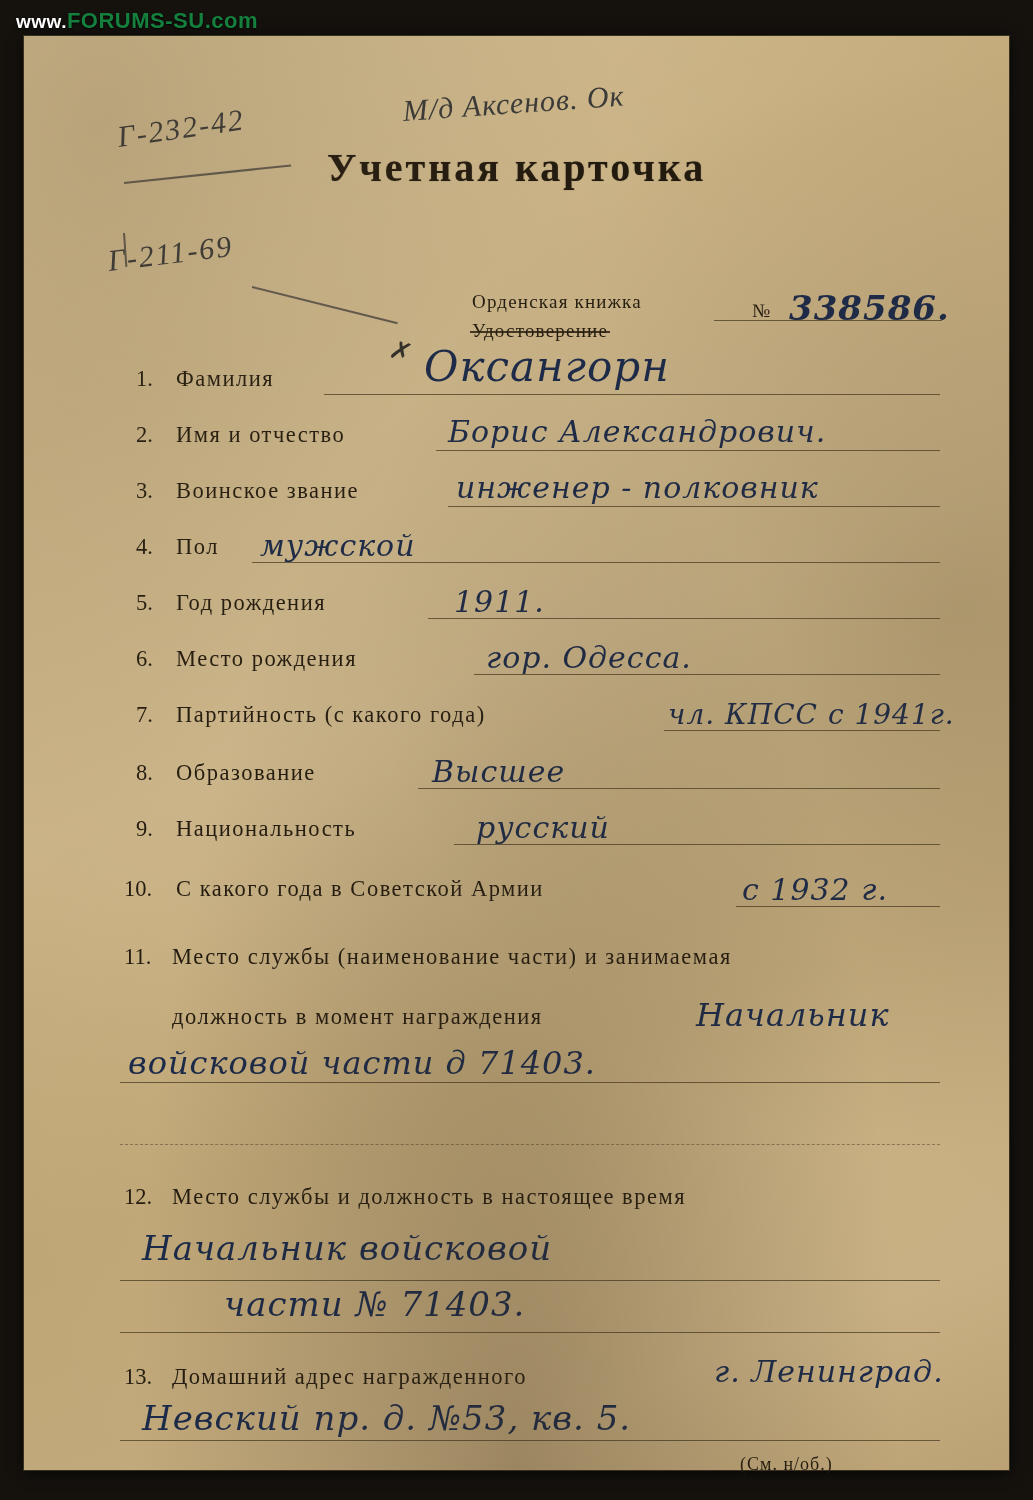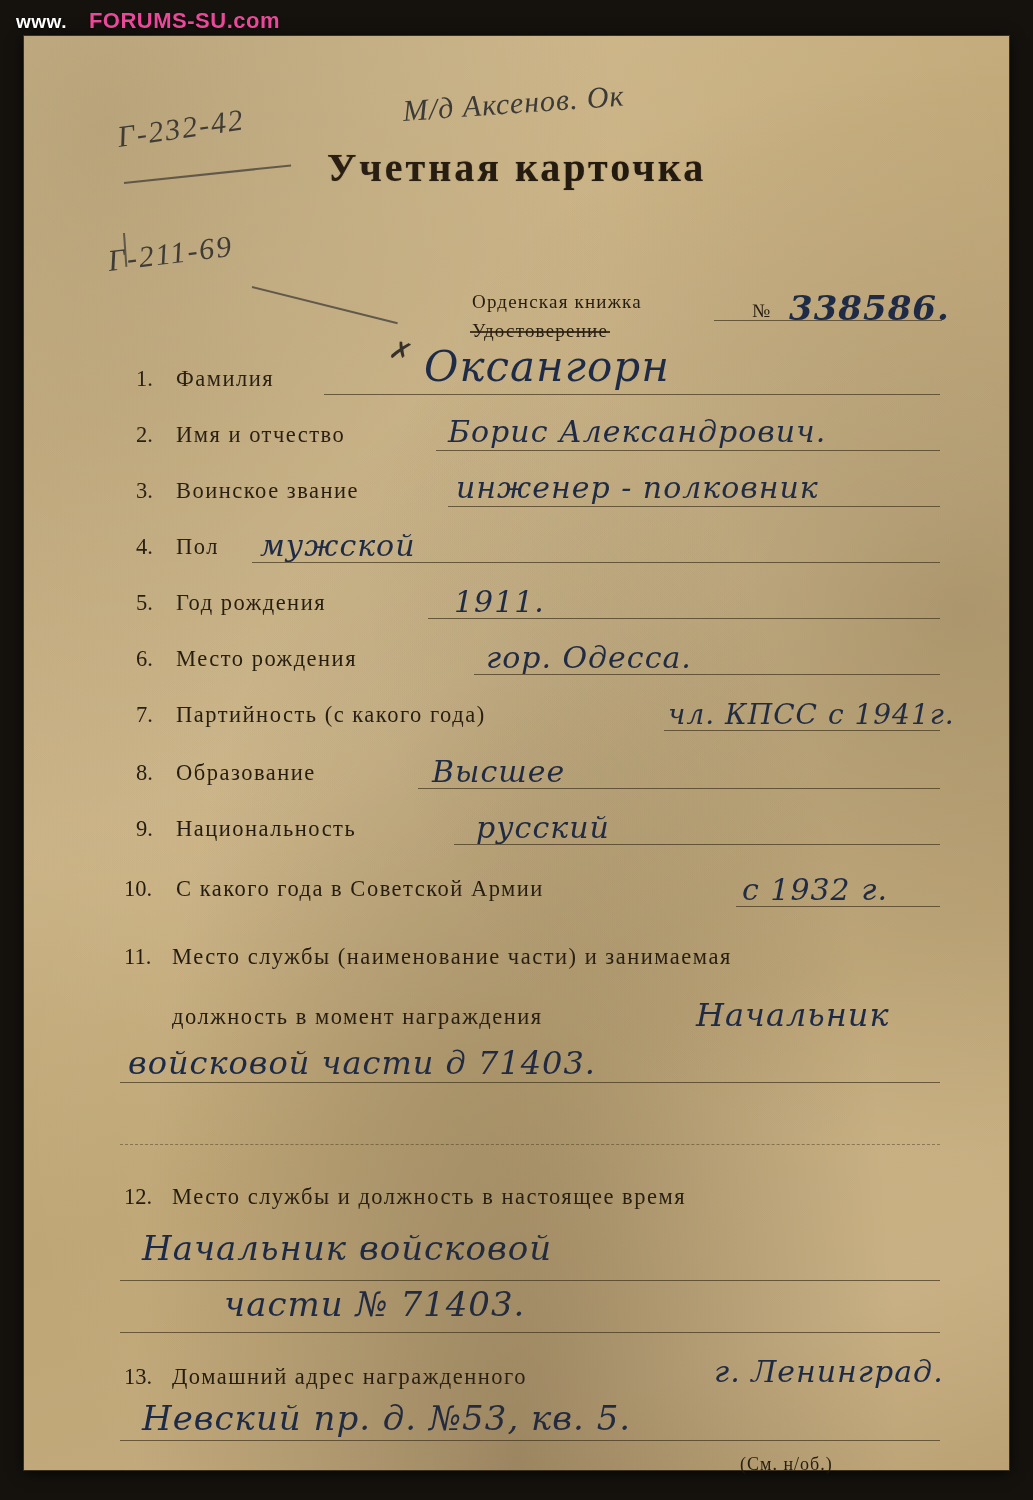--- a/index.html
+++ b/index.html
@@ -23,21 +23,21 @@
     top: 8px;
     font-family: "Liberation Sans", sans-serif;
     font-size: 22px;
     font-weight: bold;
     letter-spacing: 0.5px;
     color: #ffffff;
     text-shadow: 0 1px 2px #000;
     z-index: 40;
   }
   .watermark .w-www { color: #ffffff; font-size: 19px; }
-  .watermark .w-main { color: #ec4899; margin-left: 22px; }
+  .watermark .w-main { color: #15803d; }
 
   
   .card {
     position: absolute;
     left: 24px;
     top: 36px;
     width: 985px;
     height: 1434px;
     background:
       radial-gradient(circle at 25% 18%, rgba(255,245,215,0.20), rgba(0,0,0,0) 55%),

